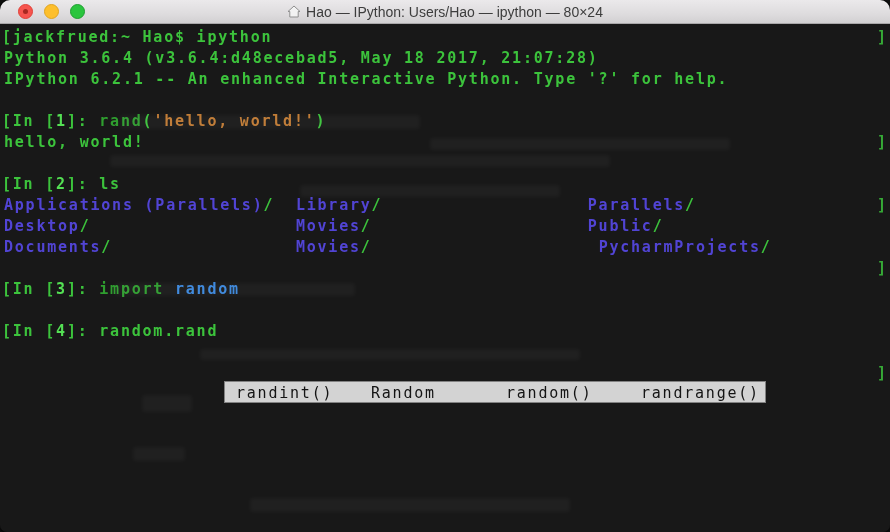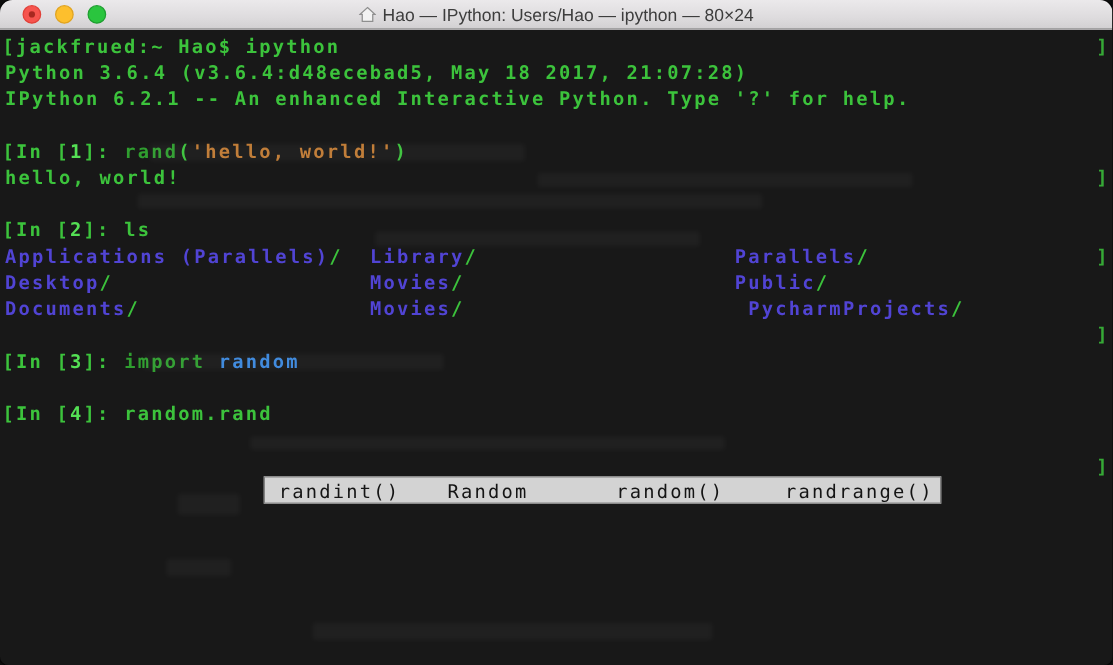--- a/index.html
+++ b/index.html
@@ -56,21 +56,21 @@
   .c-g{color:var(--green);}
   .c-n{color:var(--green-bright);}
   .c-d{color:var(--green-dim);}
   .c-p{color:var(--purple);}
   .c-b{color:var(--blue);}
   .c-o{color:var(--orange);}
   .clipL{display:inline-block;margin-left:-2px;}
   .edge-mark{position:absolute;left:877px;width:20px;height:21px;line-height:21px;color:var(--green);opacity:.85;}
   
   .popup{
-    position:absolute;left:211px;top:357px;
+    position:absolute;left:224px;top:357px;
     height:22px;line-height:22px;
     background:var(--popup-bg);
     border:1px solid #828282;
     box-sizing:border-box;
     display:flex;
     white-space:pre;
   }
   .pitem{
     display:inline-block;width:135px;box-sizing:border-box;
     padding-left:11px;

